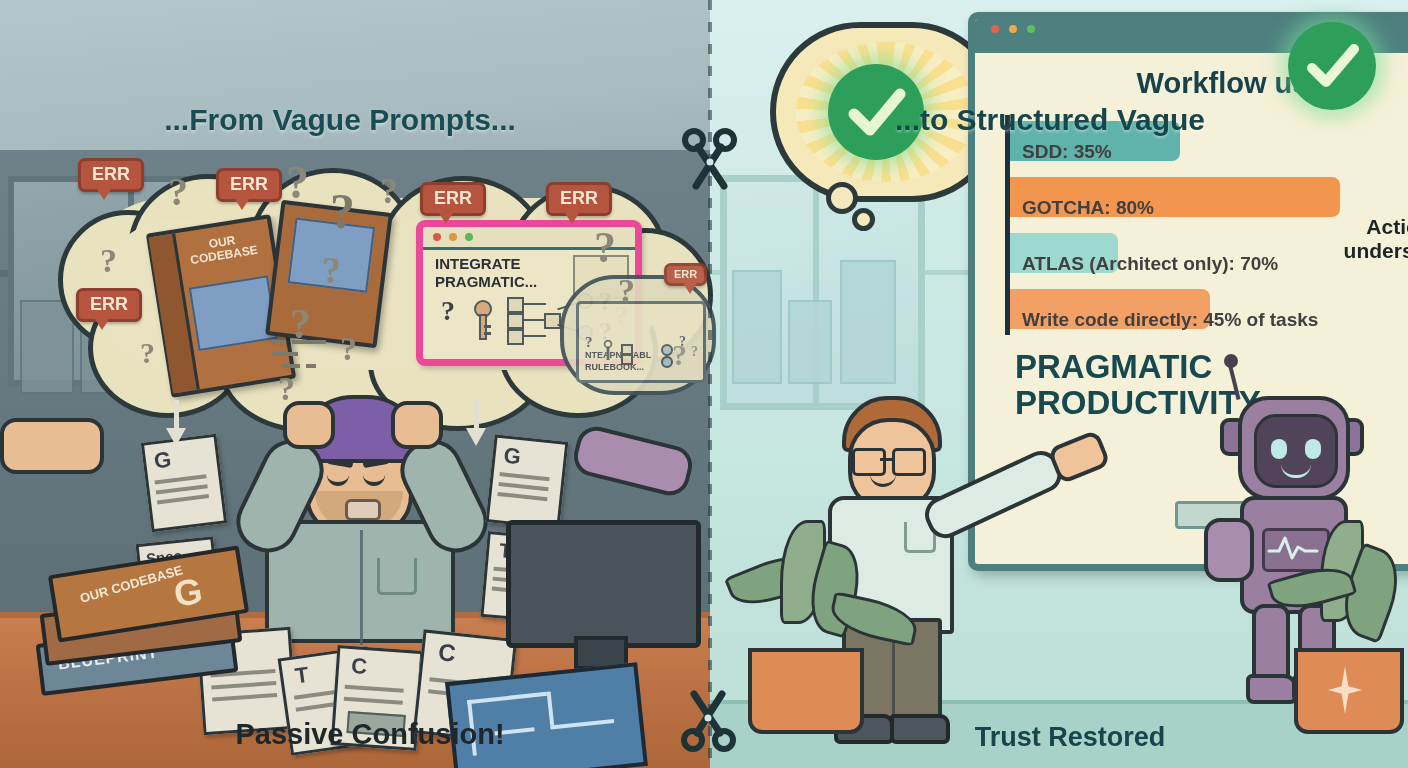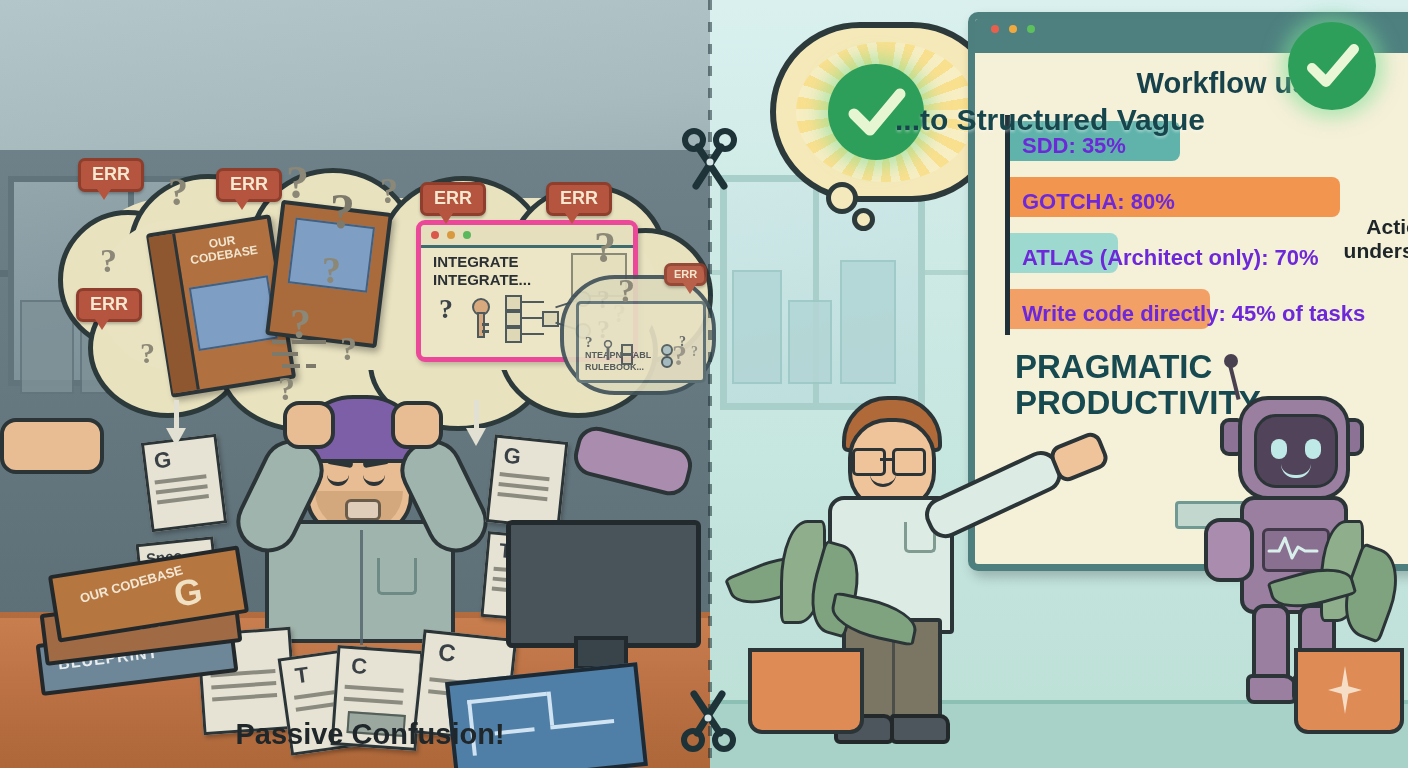--- a/index.html
+++ b/index.html
@@ -75,21 +75,21 @@
   #book-a .spine{position:absolute;left:-2px;top:0;width:24px;height:100%;background:#8f5730;border-right:3px solid #2b3437;}
   #book-a .btitle{position:absolute;left:28px;top:10px;width:84px;text-align:center;color:#f0e6d0;
     font-size:12px;font-weight:bold;line-height:13px;}
   #book-a .diagram{position:absolute;left:30px;top:56px;width:76px;height:60px;background:#7f9ec4;border:2px solid #43607f;}
   #book-b{position:absolute;left:215px;top:38px;width:104px;height:128px;background:#a96a3c;
     border:4px solid #2b3437;border-radius:4px;transform:rotate(7deg);box-shadow:3px 4px 6px rgba(0,0,0,.3);}
   #book-b .diagram{position:absolute;left:12px;top:12px;width:76px;height:62px;background:#7f9ec4;border:2px solid #43607f;}
 
   
   #cloud-win{position:absolute;left:358px;top:52px;width:212px;height:132px;background:#ece6c6;
-    border:5px solid #ec4899;border-radius:9px;box-shadow:2px 3px 5px rgba(0,0,0,.2);}
+    border:7px solid #ec4899;border-radius:9px;box-shadow:2px 3px 5px rgba(0,0,0,.2);}
   #cloud-win .tbar{position:absolute;left:0;top:0;width:100%;height:20px;background:#e6dfbe;
     border-bottom:3px solid #3d6b6e;border-radius:4px 4px 0 0;}
   .dot{position:absolute;width:8px;height:8px;border-radius:50%;top:6px;}
   #cloud-win .wtxt{position:absolute;left:12px;top:28px;font-size:15px;font-weight:bold;color:#2a3033;line-height:17px;}
   #keyicon{position:absolute;left:48px;top:72px;width:24px;height:40px;}
   .flowbox{position:absolute;width:13px;height:12px;background:#dfd8b6;border:2px solid #4e5a5c;}
   .flowline{position:absolute;height:2px;background:#4e5a5c;}
   .flownode{position:absolute;width:12px;height:12px;border-radius:50%;background:#a9bfc4;border:2px solid #4e5a5c;}
 
   
@@ -139,21 +139,21 @@
 
   
   #chart-window{position:absolute;left:258px;top:12px;width:545px;height:545px;background:#f5f0d8;
     border:7px solid #4e7f7f;border-radius:10px;box-shadow:4px 6px 12px rgba(0,0,0,.22);}
   #chart-titlebar{position:absolute;left:0;top:0;width:100%;height:34px;background:#4e8080;border-radius:3px 3px 0 0;}
   #chart-title{position:absolute;left:0;top:48px;width:100%;text-align:center;font-size:29px;font-weight:bold;color:#17414b;}
   #chart-area{position:absolute;left:30px;top:96px;width:490px;height:220px;}
   #axis{position:absolute;left:0;top:0;width:5px;height:220px;background:#203038;}
   .bar-row{position:absolute;left:5px;height:40px;}
   .bar{position:absolute;left:0;top:0;height:40px;border-radius:0 8px 8px 0;}
-  .bar-label{position:absolute;left:12px;top:12px;font-size:22px;font-weight:bold;color:#6d28d9;white-space:nowrap;}
+  .bar-label{position:absolute;left:12px;top:20px;font-size:19px;font-weight:bold;color:#404040;white-space:nowrap;}
 
   #chart-msg{position:absolute;left:0;top:330px;width:340px;text-align:left;padding-left:40px;
     font-size:33px;font-weight:bold;color:#174950;line-height:36px;}
   #actionable{position:absolute;left:350px;top:196px;width:190px;text-align:center;
     font-size:21px;font-weight:bold;color:#1d2529;line-height:24px;}
   #chart-foot{position:absolute;left:200px;top:482px;width:120px;height:22px;background:#c2d7cd;border:3px solid #6f9a93;border-radius:4px;}
 
   
   #good-bubble{position:absolute;left:60px;top:22px;width:220px;height:178px;}
   #gb-body{position:absolute;left:0;top:0;width:220px;height:168px;background:#f5e9b9;
@@ -372,21 +372,21 @@
       <div class="diagram"></div>
     </div>
 
     <div id="cloud-win">
       <div class="tbar">
         <span class="dot" style="left:10px;background:#d9584a;"></span>
         <span class="dot" style="left:26px;background:#d99a3f;"></span>
         <span class="dot" style="left:42px;background:#5cb85c;"></span>
       </div>
       <div class="wtxt">INTEGRATE</div>
-      <div class="wtxt" style="top:46px;">INTEGRATE...</div>
+      <div class="wtxt" style="top:46px;">PRAGMATIC...</div>
       <div style="position:absolute;left:150px;top:28px;width:52px;height:40px;border:2px solid #8a8a78;background:#e6dfbe;"></div>
       <span id="keyicon">
         <svg width="24" height="42" viewBox="0 0 24 42">
             <circle cx="12" cy="10" r="8" fill="#d9a97e" stroke="#4e5a5c" stroke-width="2"></circle>
             <rect x="9" y="16" width="6" height="24" fill="#d9a97e" stroke="#4e5a5c" stroke-width="2"></rect>
             <rect x="13" y="26" width="7" height="3" fill="#4e5a5c"></rect>
             <rect x="13" y="33" width="7" height="3" fill="#4e5a5c"></rect>
           </svg>
       </span>
       <span class="flowbox" style="left:84px;top:70px;"></span>
@@ -562,16 +562,18 @@
   <div class="scissors" id="scissors-bottom">
     <svg width="60" height="62" viewBox="0 0 60 62">
       <circle cx="14" cy="12" r="9" fill="none" stroke="#1d3338" stroke-width="6"></circle>
       <circle cx="45" cy="12" r="9" fill="none" stroke="#1d3338" stroke-width="6"></circle>
       <path d="M18 19 L44 58" stroke="#1d3338" stroke-width="7" stroke-linecap="round"></path>
       <path d="M41 19 L16 58" stroke="#1d3338" stroke-width="7" stroke-linecap="round"></path>
       <circle cx="30" cy="34" r="3.5" fill="#d5e4e4"></circle>
     </svg>
   </div>
 
+  <div id="sub-left">...From Vague Prompts...</div>
   <div id="sub-right">...to Structured Vague</div>
   <div id="cap-left">Passive Confusion!</div>
+  <div id="cap-right">Trust Restored</div>
 
 </div>
 
 </body></html>

